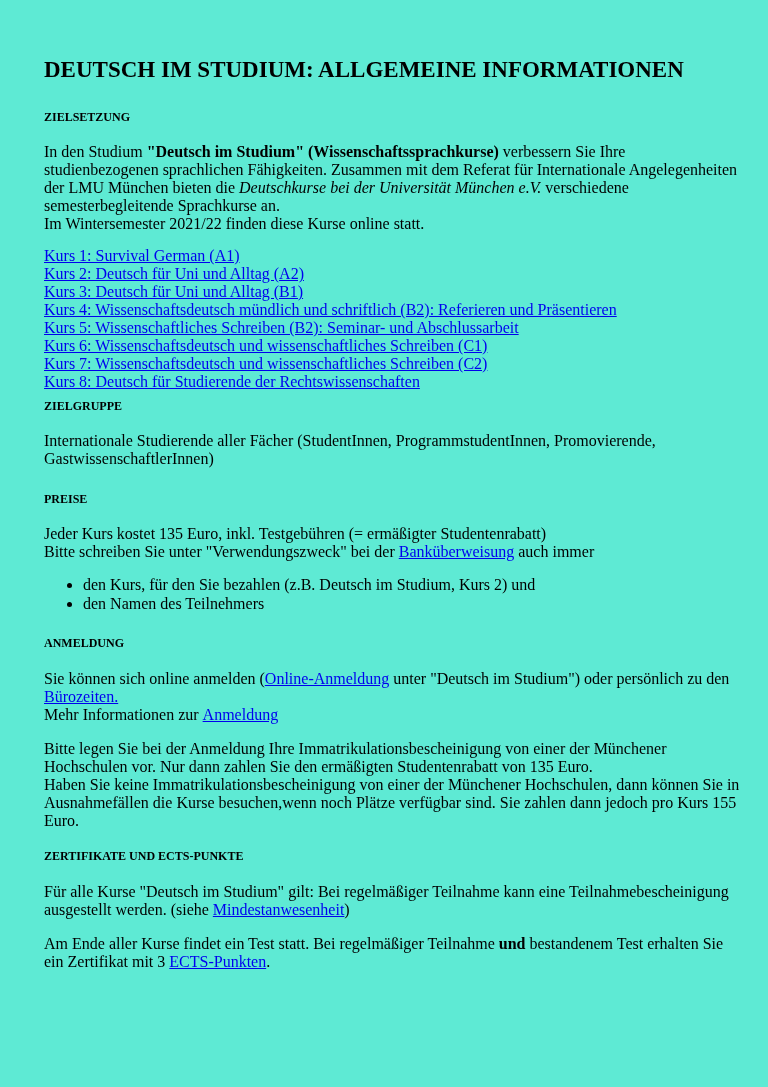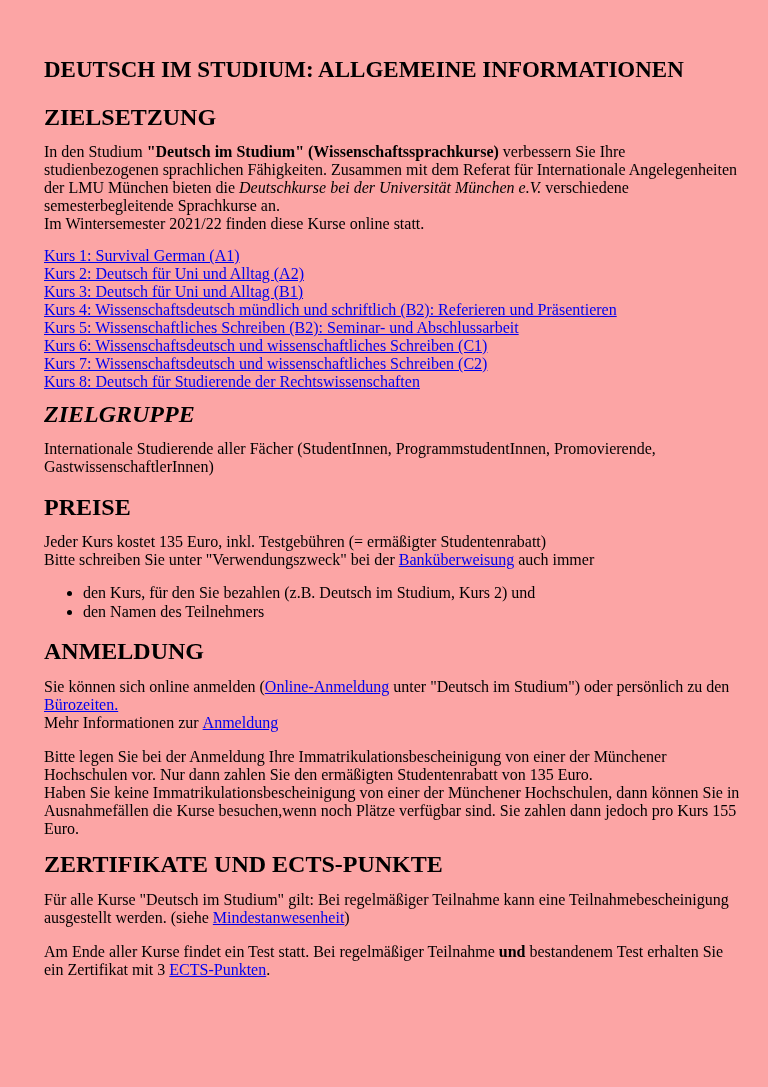--- a/index.html
+++ b/index.html
@@ -2,40 +2,40 @@
 <html><head>
 <meta charset="utf-8">
 <style>
   html, body { margin: 0; padding: 0; background: #ffffff; }
   .page {
     position: relative;
     width: 768px;
     height: 1087px;
     box-sizing: border-box;
     padding: 38px 24px 0 44px;
-    background: #fca5a5;
+    background: #5eead4;
     color: #000000;
     font-family: "Liberation Serif", "DejaVu Serif", serif;
     font-size: 16px;
     line-height: 18px;
     overflow: hidden;
   }
   h1.doc-title {
     font-size: 23px;
     line-height: 27px;
     font-weight: bold;
     margin: 18px 0 0 0;
   }
   h2.sec-heading {
-    font-size: 24px;
+    font-size: 12px;
     line-height: 22px;
     font-weight: bold;
     margin: 20px 0 0 0;
   }
-  h2.mt-sm { margin-top: 12px; font-style: italic; }
+  h2.mt-sm { margin-top: 4px; }
   h2.mt-md { margin-top: 15px; }
   h2.mt-lg { margin-top: 19px; }
   h2.mt-xl { margin-top: 23px; }
   p { margin: 15px 0 0 0; }
   p.mt-16 { margin-top: 16px; }
   .links-block { margin-top: 14px; }
   .links-block .course-row { line-height: 18px; }
   ul.bullet-list {
     margin: 14px 0 0 0;
     padding: 0 0 0 39px;

